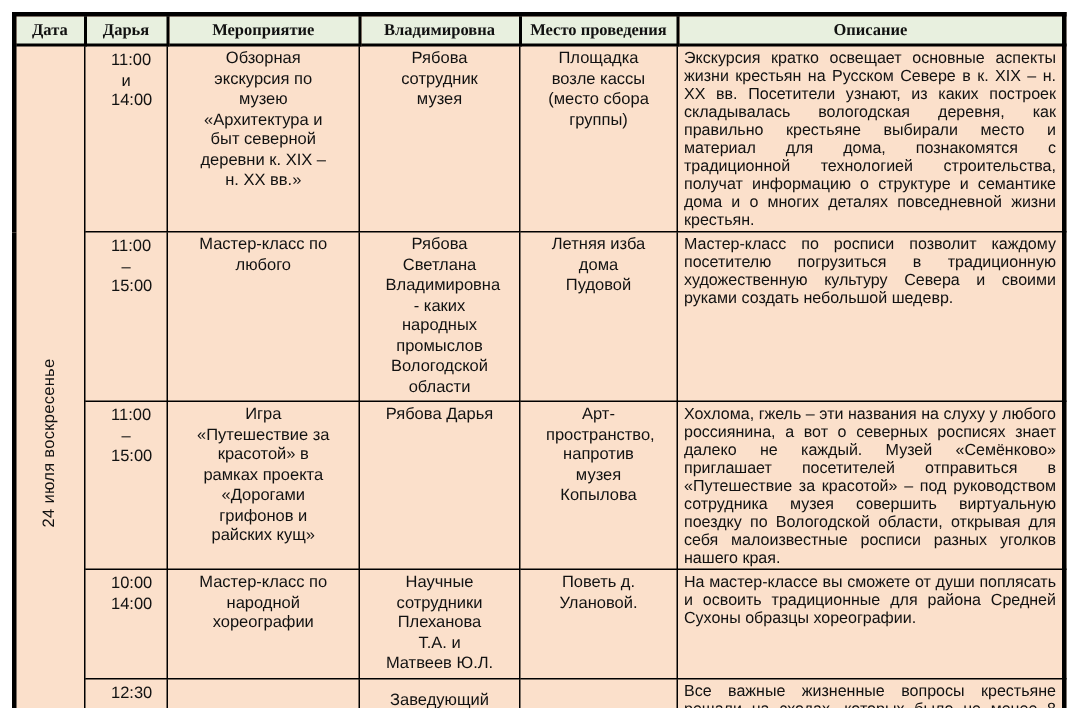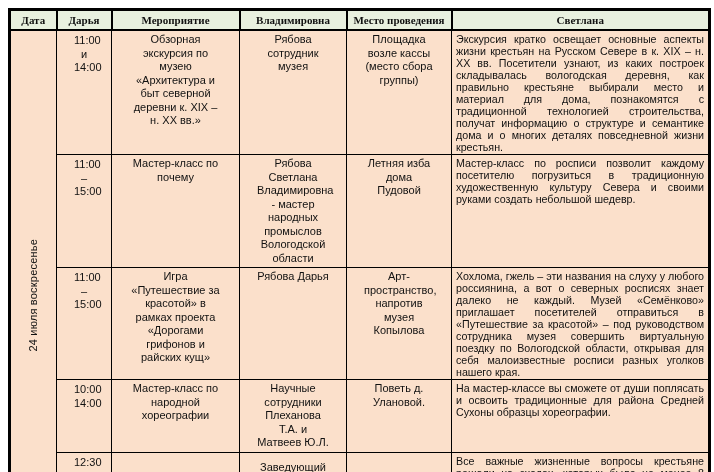--- a/index.html
+++ b/index.html
@@ -64,41 +64,41 @@
     <col style="width:105px">
     <col style="width:258px">
   </colgroup>
   <thead>
     <tr class="hrow">
       <th>Дата</th>
       <th>Дарья</th>
       <th>Мероприятие</th>
       <th>Владимировна</th>
       <th>Место проведения</th>
-      <th>Светлана</th>
+      <th>Описание</th>
     </tr>
   </thead>
   <tbody>
     <tr class="r0">
       <td class="date" rowspan="5">
         <span class="date-text">24 июля воскресенье</span>
       </td>
       <td class="time">11:00
 и
 14:00</td>
       <td>Обзорная экскурсия по музею «Архитектура и быт северной деревни к. XIX – н. XX вв.»</td>
       <td>Рябова сотрудник музея</td>
       <td>Площадка возле кассы (место сбора группы)</td>
       <td class="desc">Экскурсия кратко освещает основные аспекты жизни крестьян на Русском Севере в к. XIX – н. XX вв. Посетители узнают, из каких построек складывалась вологодская деревня, как правильно крестьяне выбирали место и материал для дома, познакомятся с традиционной технологией строительства, получат информацию о структуре и семантике дома и о многих деталях повседневной жизни крестьян.</td>
     </tr>
     <tr class="r1">
       <td class="time">11:00 –
 15:00</td>
-      <td>Мастер-класс по почему</td>
-      <td>Рябова Светлана Владимировна - мастер народных промыслов Вологодской области</td>
+      <td>Мастер-класс по любого</td>
+      <td>Рябова Светлана Владимировна - каких народных промыслов Вологодской области</td>
       <td>Летняя изба дома Пудовой</td>
       <td class="desc">Мастер-класс по росписи позволит каждому посетителю погрузиться в традиционную художественную культуру Севера и своими руками создать небольшой шедевр.</td>
     </tr>
     <tr class="r2">
       <td class="time">11:00 –
 15:00</td>
       <td>Игра «Путешествие за красотой» в рамках проекта «Дорогами грифонов и райских кущ»</td>
       <td>Рябова Дарья</td>
       <td>Арт-пространство, напротив музея Копылова</td>
       <td class="desc">Хохлома, гжель – эти названия на слуху у любого россиянина, а вот о северных росписях знает далеко не каждый. Музей «Семёнково» приглашает посетителей отправиться в «Путешествие за красотой» – под руководством сотрудника музея совершить виртуальную поездку по Вологодской области, открывая для себя малоизвестные росписи разных уголков нашего края.</td>

